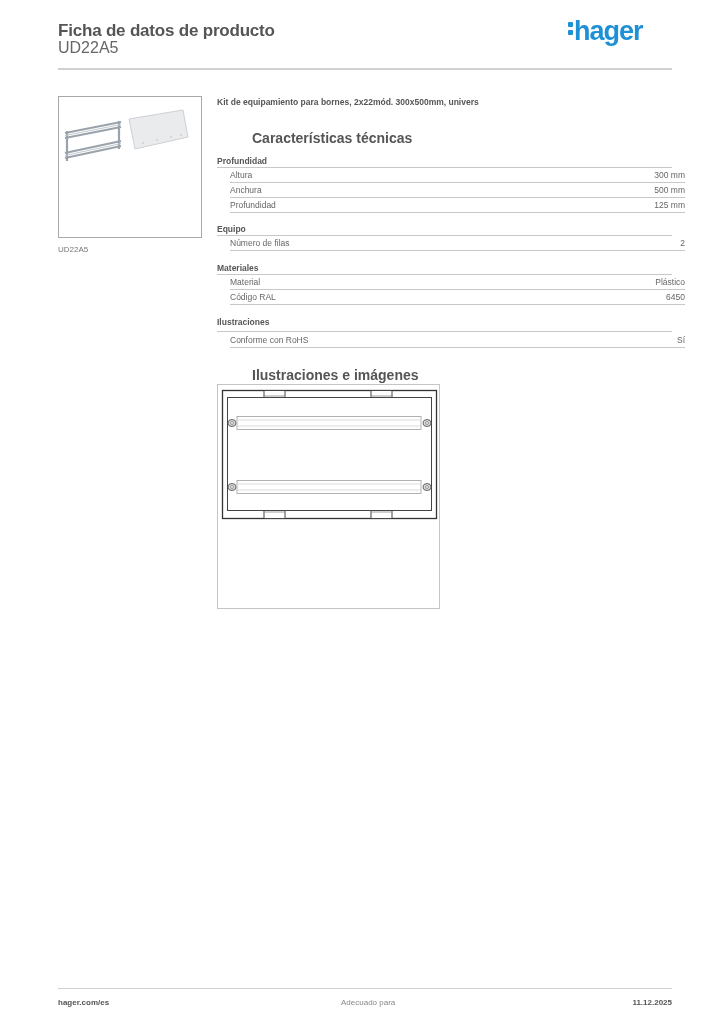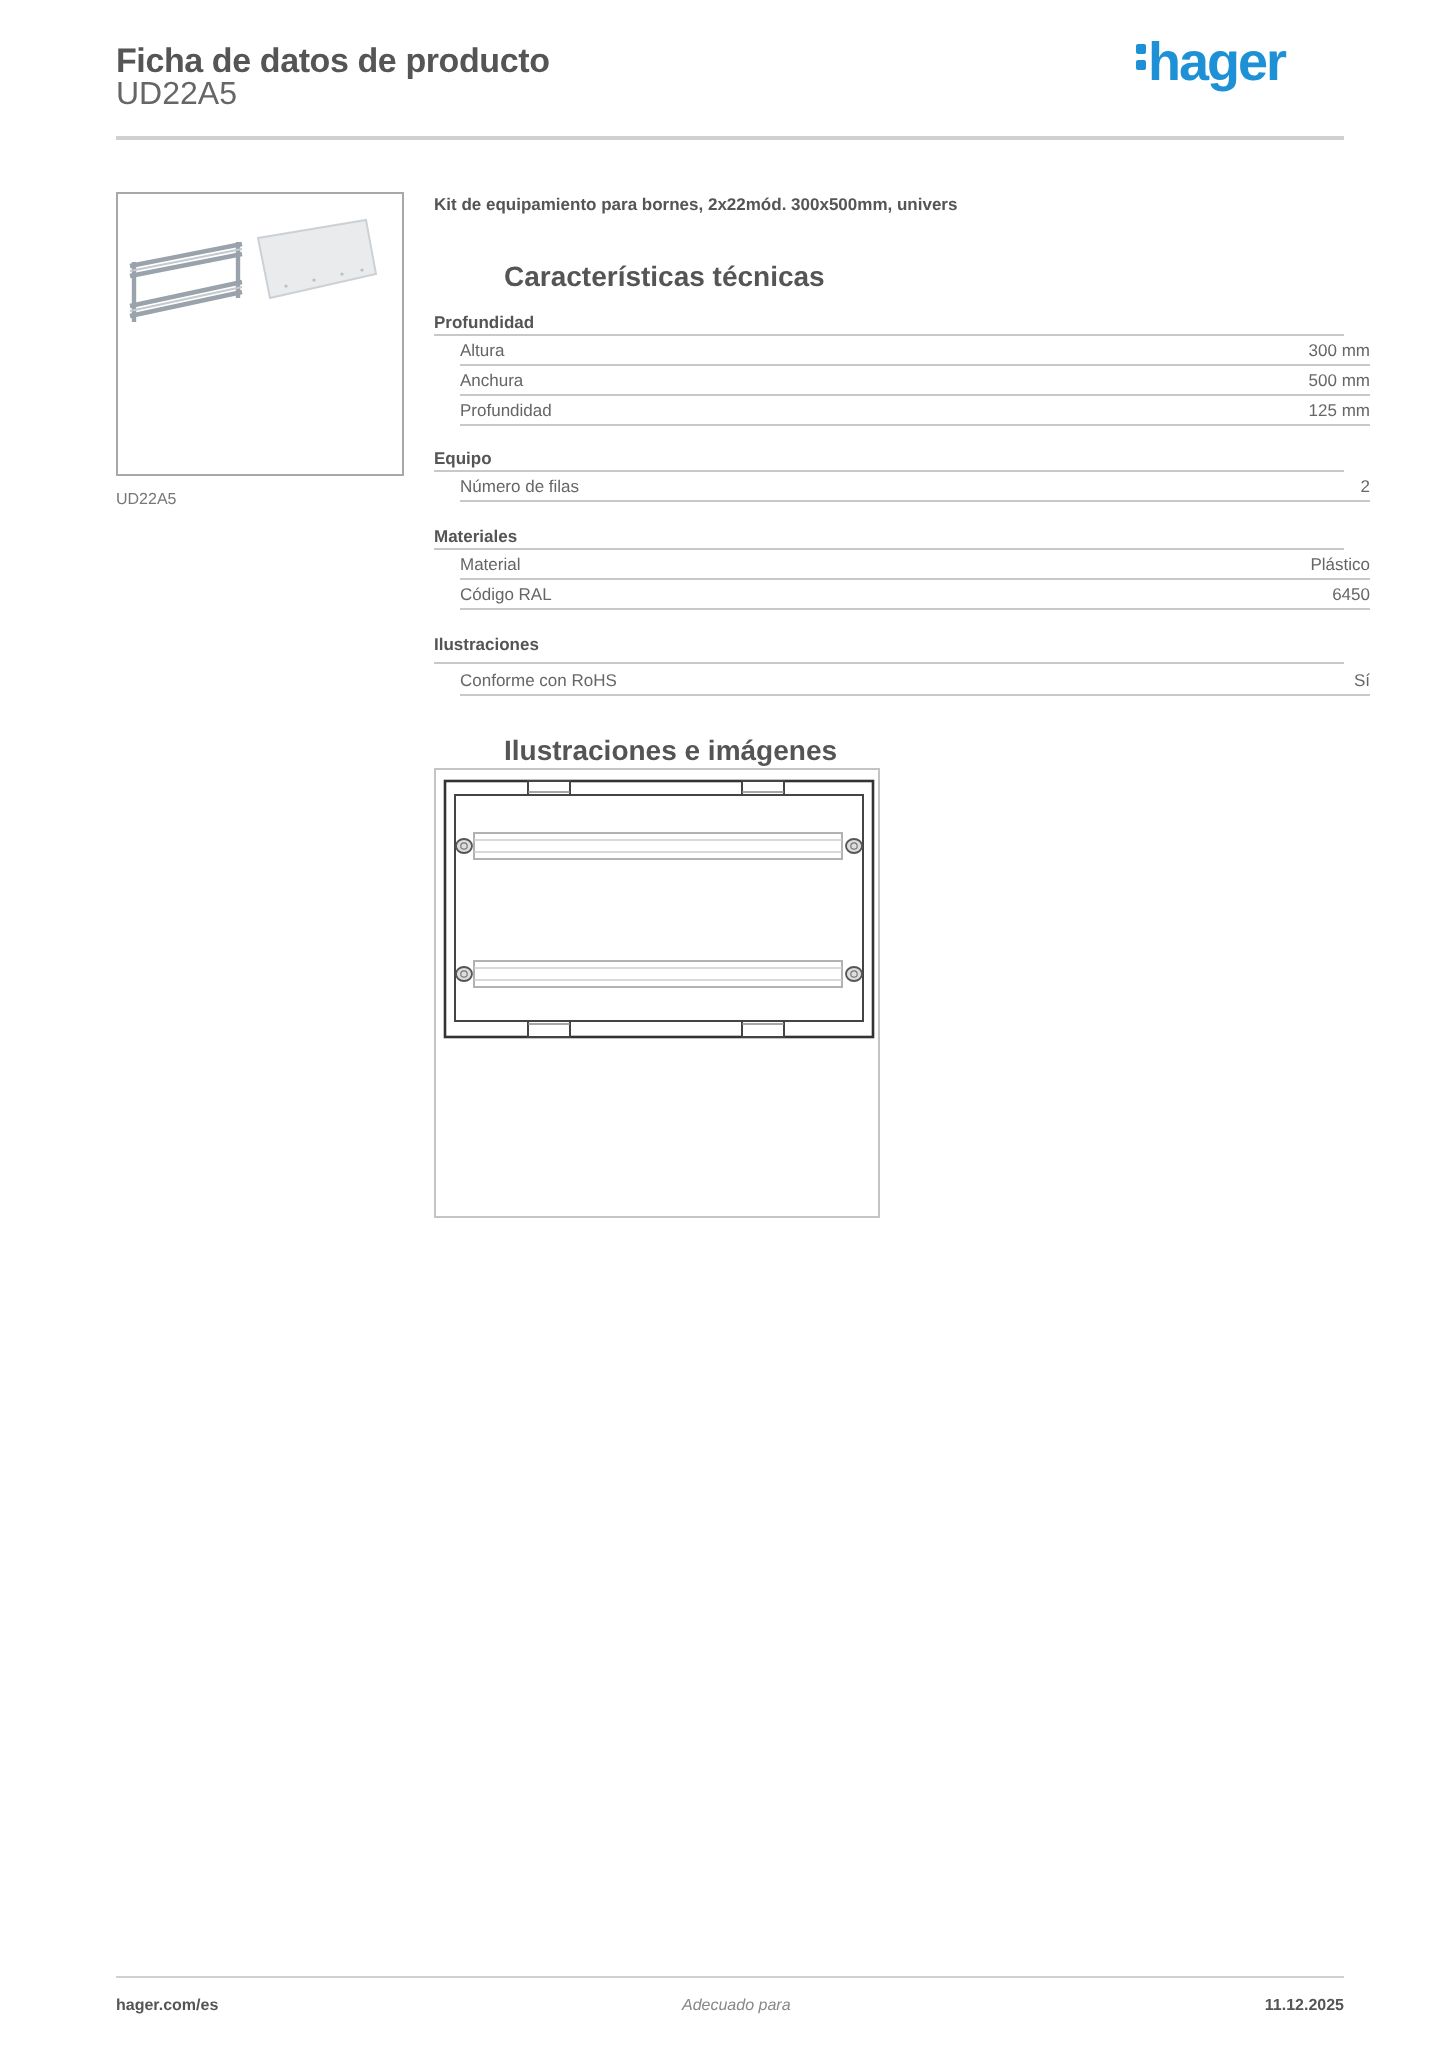--- a/index.html
+++ b/index.html
@@ -14,21 +14,21 @@
   .thumb { left: 58px; top: 96px; width: 142px; height: 140px; border: 1px solid #a8a8a8; background: #fff; }
   .thumb-caption { left: 58px; top: 245px; font-size: 8px; color: #777; }
   .product-desc { left: 217px; top: 97px; font-size: 8.5px; font-weight: bold; color: #555; }
   .section-h { left: 217px; font-size: 14px; font-weight: bold; color: #555; margin-left: 35px; }
   .group-h { left: 217px; font-size: 8.5px; font-weight: bold; color: #555; }
   .row { left: 230px; width: 455px; height: 14px; font-size: 8.5px; color: #666; display: flex; justify-content: space-between; align-items: center; border-bottom: 1px solid #c8c8c8; }
   .group-line { left: 217px; width: 455px; height: 0; border-top: 1.5px solid #c8c8c8; }
   .illus { left: 217px; top: 384px; width: 221px; height: 223px; border: 1px solid #c4c4c4; background: #fff; }
   .hr-bottom { left: 58px; top: 988px; width: 614px; height: 1px; background: #d0d0d0; }
   .foot-left { left: 58px; top: 998px; font-size: 8px; font-weight: bold; color: #555; }
-  .foot-mid { left: 341px; top: 998px; font-size: 8px; color: #888; font-style: italic; }
+  .foot-mid { left: 341px; top: 998px; font-size: 8px; color: #888; }
   .foot-right { right: 52px; top: 998px; font-size: 8px; font-weight: bold; color: #555; }
 </style>
 </head>
 <body>
 
 <div class="abs title">Ficha de datos de producto</div>
 <div class="abs subtitle">UD22A5</div>
 <div class="abs logo">
   <span class="colon"><i></i><i></i></span><span>hager</span>
 </div>

